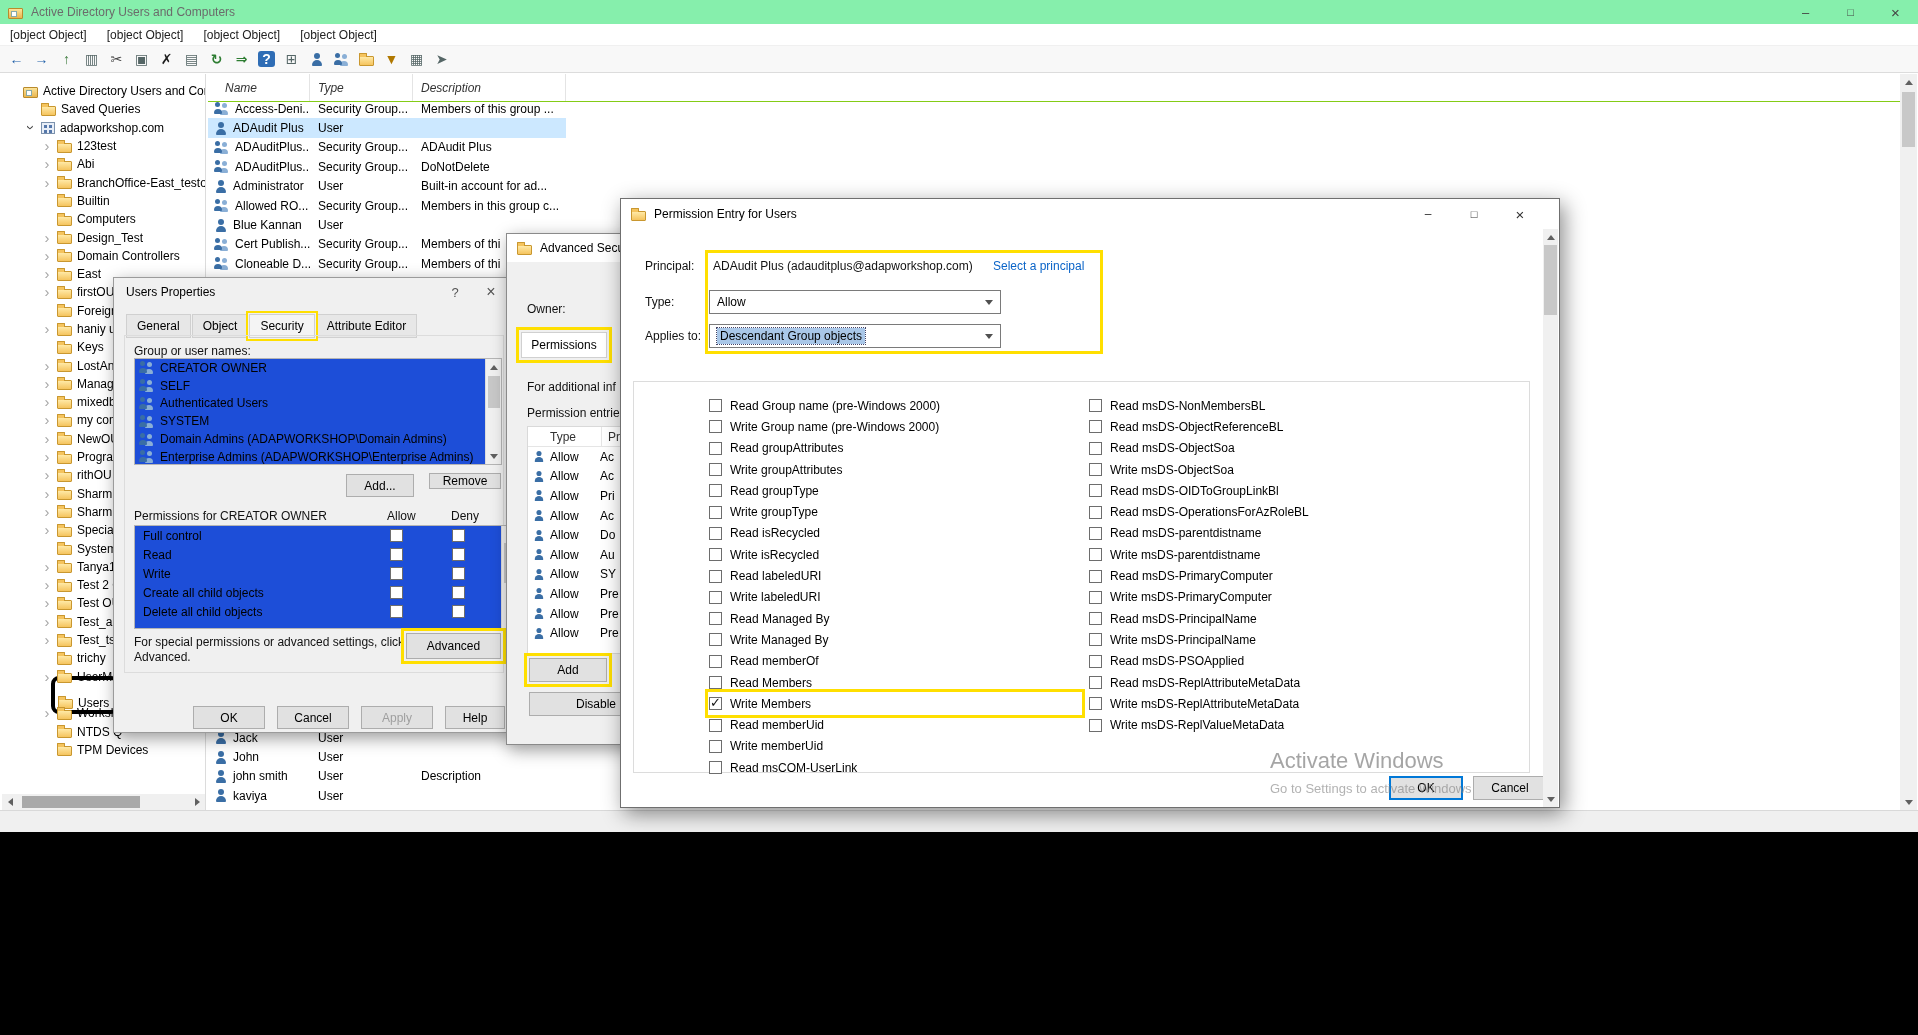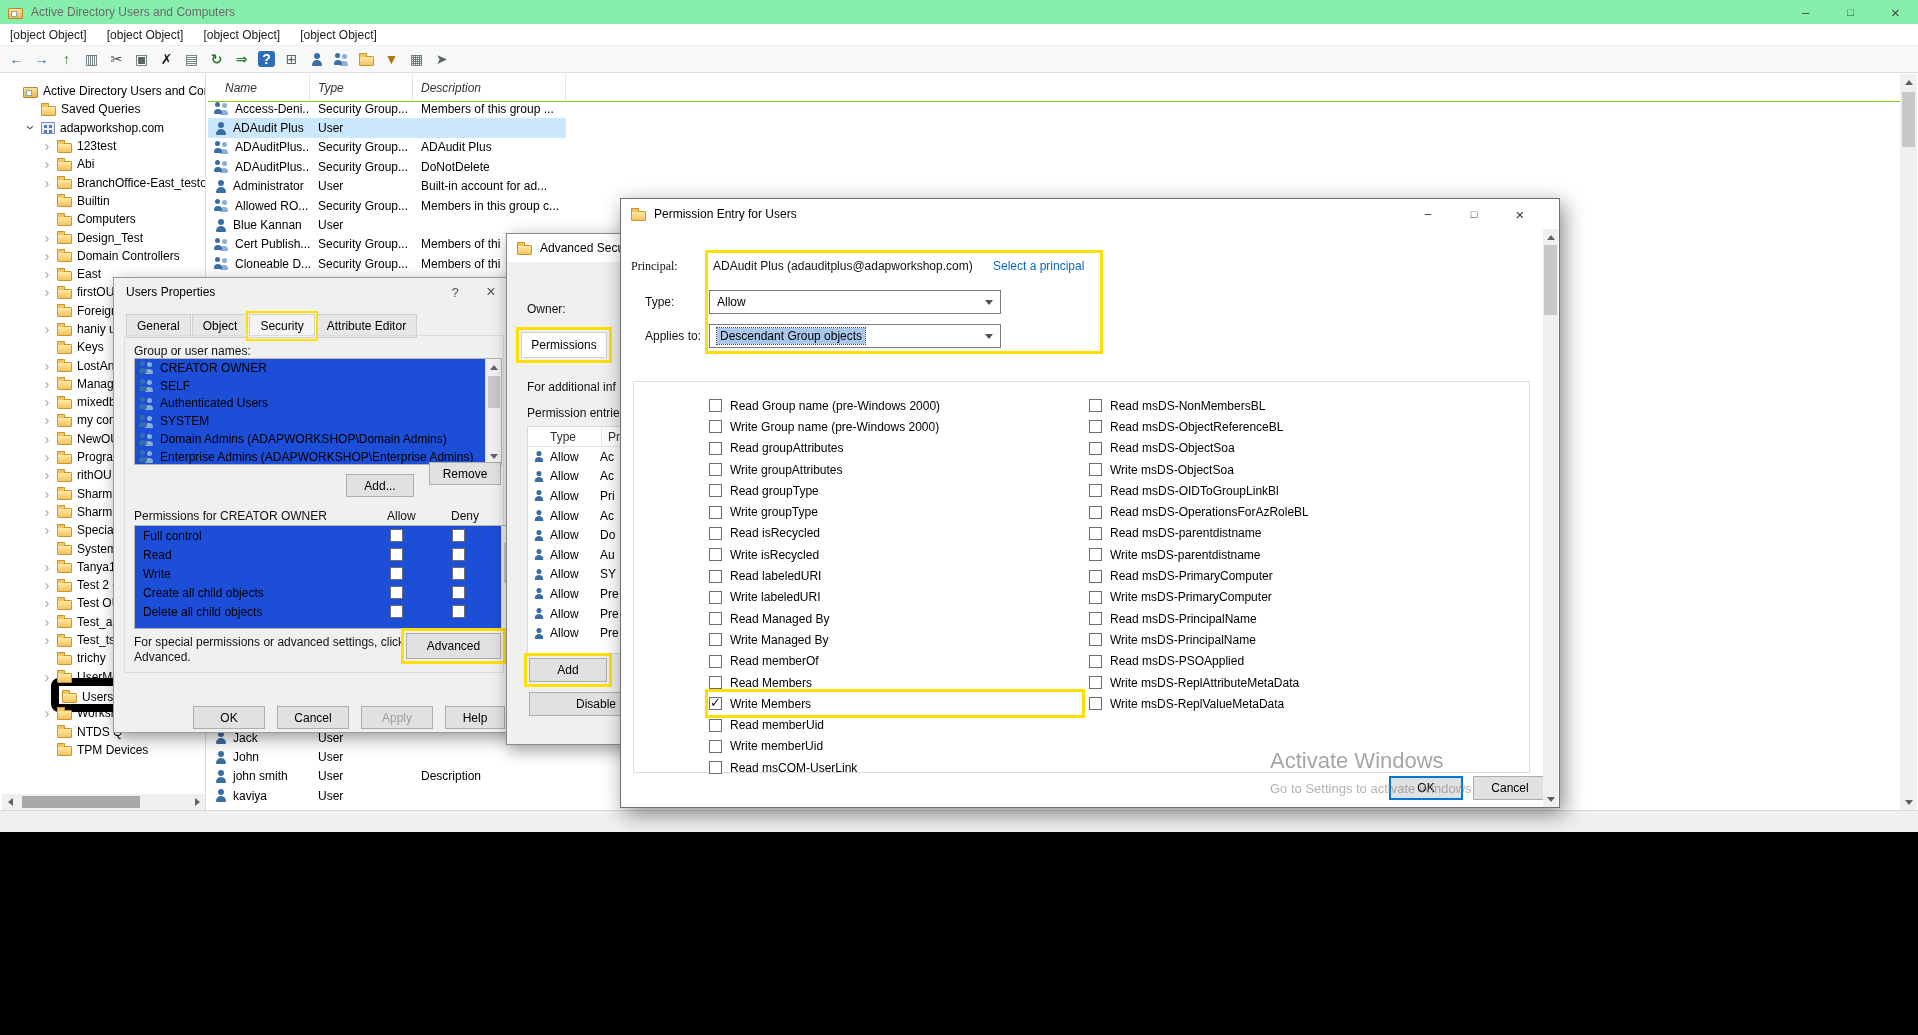--- a/index.html
+++ b/index.html
@@ -55,21 +55,21 @@
 
   
   .tree-pane { position:absolute; left:2px; top:74px; width:204px; height:736px; background:#fff; border-right:1px solid #dcdcdc; overflow:hidden; white-space:nowrap; }
   .tree-items { position:absolute; left:0; top:8px; width:100%; }
   .trow { height:18.3px; display:flex; align-items:center; }
   .lvl0{padding-left:4px;} .lvl1{padding-left:22px;} .lvl2{padding-left:38px;}
   .arr { width:14px; text-align:center; flex:none; }
   .arr.collapsed::before{content:"›";color:#a6a6a6;font-size:15px;line-height:1;}
   .arr.expanded::before{content:"›";color:#404040;font-size:15px;line-height:1;display:inline-block;transform:rotate(90deg);}
   .titem-inner { display:inline-flex; align-items:center; gap:5px; padding:0 3px; }
-  .titem-inner.hl { border:8px solid #000000; border-radius:8px; padding:4px 6px 0 3px; margin-left:-3px; }
+  .titem-inner.hl { border:4px solid #000000; border-radius:8px; padding:16px 6px 0 3px; margin-left:-3px; }
   .hscroll { position:absolute; left:0; bottom:0; width:100%; height:16px; background:#f0f0f0; }
   .hs-left,.hs-right{position:absolute;top:0;width:16px;height:16px;display:flex;align-items:center;justify-content:center;}
   .hs-left{left:0;} .hs-right{right:0;}
   .hs-thumb{position:absolute;left:20px;top:2px;width:118px;height:12px;background:#a9a9a9;}
   .tri-up{width:0;height:0;border-left:4px solid transparent;border-right:4px solid transparent;border-bottom:5px solid #606060;}
   .tri-down{width:0;height:0;border-left:4px solid transparent;border-right:4px solid transparent;border-top:5px solid #606060;}
   .tri-left{width:0;height:0;border-top:4px solid transparent;border-bottom:4px solid transparent;border-right:5px solid #606060;}
   .tri-right{width:0;height:0;border-top:4px solid transparent;border-bottom:4px solid transparent;border-left:5px solid #606060;}
 
   
@@ -751,21 +751,21 @@
             <span class="tri-up"></span>
           </span>
         <span class="lb-thumb" style="top:17px;height:32px;"></span>
         <span class="vs-down" style="width:16px;">
             <span class="tri-down"></span>
           </span>
       </div>
     </div>
 
     <div class="btn" style="left:232px;top:196px;width:68px;height:23px;">Add...</div>
-    <div class="btn" style="left:315px;top:184px;width:72px;height:23px;">Remove</div>
+    <div class="btn" style="left:315px;top:195px;width:72px;height:16px;">Remove</div>
 
     <span class="up-label" style="left:20px;top:231px;">Permissions for CREATOR OWNER</span>
     <span class="up-label" style="left:273px;top:231px;">Allow</span>
     <span class="up-label" style="left:337px;top:231px;">Deny</span>
 
     <div class="listbox" style="left:20px;top:247px;width:384px;height:104px;">
       <div>
 
           <div class="perm-row">
             <span>Full control</span>
@@ -907,21 +907,21 @@
       <span>Permission Entry for Users</span>
     </div>
     <div class="pe-ctls">
       <span class="pe-ctl wc-min"></span>
       <span class="pe-ctl wc-max"></span>
       <span class="pe-ctl wc-close"></span>
     </div>
 
     <div class="pe-annot"></div>
 
-    <span class="pe-lab" style="left:10px;top:60px;font-family:Liberation Serif, serif;">Principal:</span>
+    <span class="pe-lab" style="left:24px;top:60px;">Principal:</span>
     <span class="pe-lab" style="left:92px;top:60px;">ADAudit Plus (adauditplus@adapworkshop.com)</span>
     <span class="pe-link" style="left:372px;top:60px;">Select a principal</span>
 
     <span class="pe-lab" style="left:24px;top:96px;">Type:</span>
     <div class="combo" style="left:88px;top:91px;width:292px;">
       <span class="cval">Allow</span>
       <span class="chev"></span>
     </div>
 
     <span class="pe-lab" style="left:24px;top:130px;">Applies to:</span>
@@ -1086,20 +1086,24 @@
         <div class="pe-cb">
           <span class="cb"></span>
           <span>Write msDS-PrincipalName</span>
         </div>
 
         <div class="pe-cb">
           <span class="cb"></span>
           <span>Read msDS-PSOApplied</span>
         </div>
 
+        <div class="pe-cb">
+          <span class="cb"></span>
+          <span>Read msDS-ReplAttributeMetaData</span>
+        </div>
 
         <div class="pe-cb">
           <span class="cb"></span>
           <span>Write msDS-ReplAttributeMetaData</span>
         </div>
 
         <div class="pe-cb">
           <span class="cb"></span>
           <span>Write msDS-ReplValueMetaData</span>
         </div>

